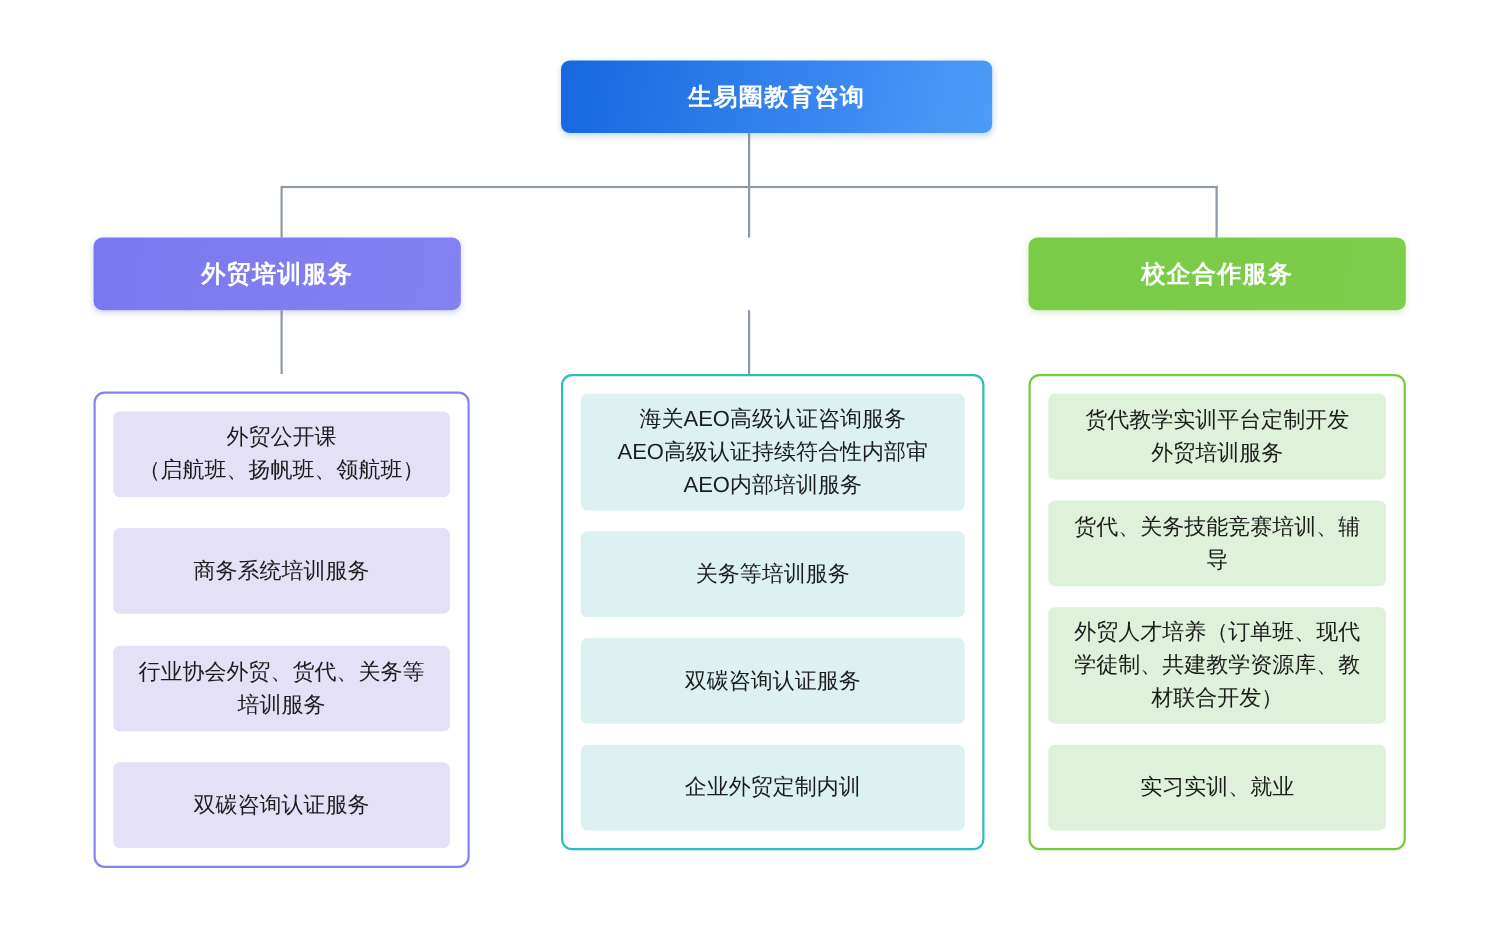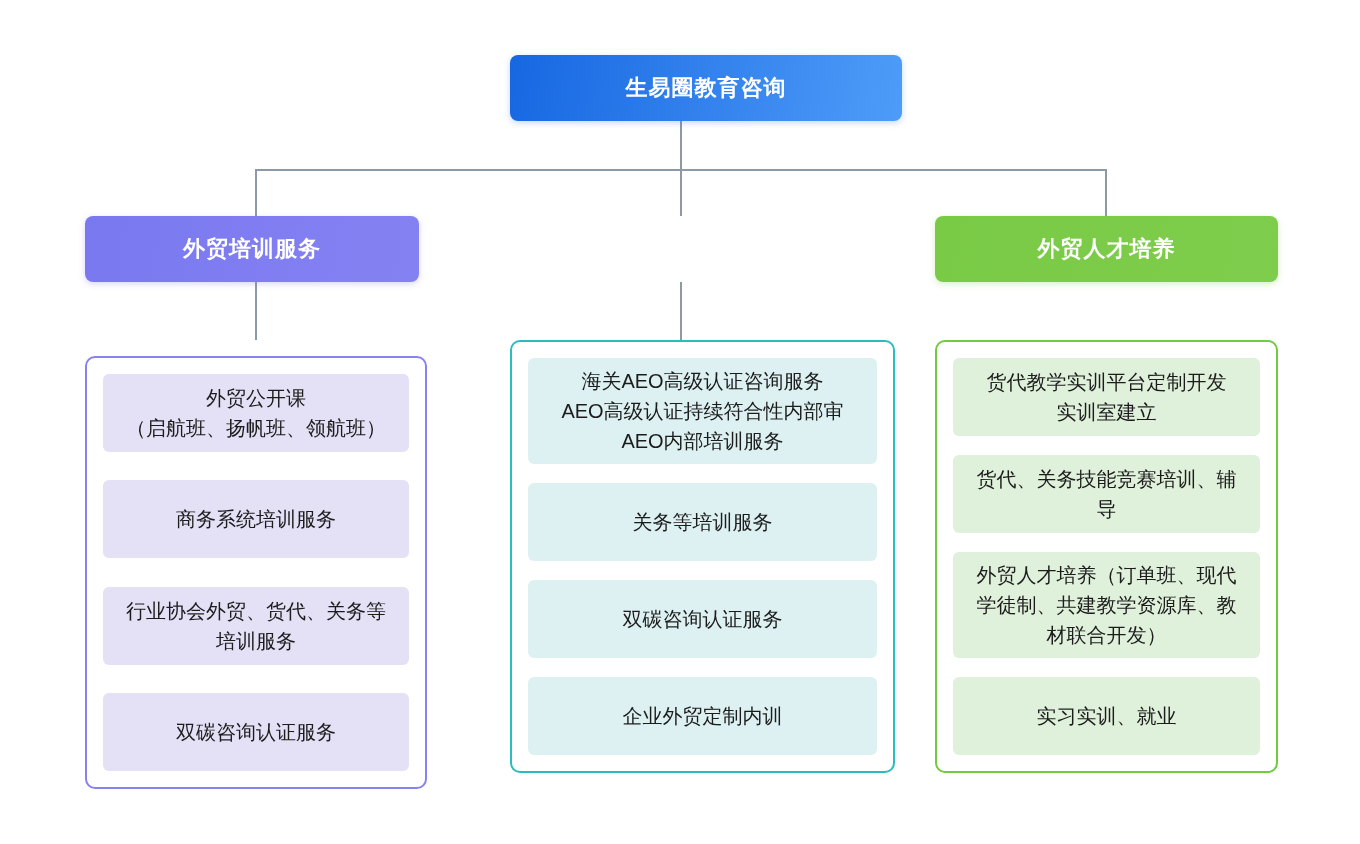--- a/index.html
+++ b/index.html
@@ -65,21 +65,21 @@
   <div class="line v" style="left:680px;top:282px;height:58px;"></div>
 
   <div class="root-box">
     <span>生易圈教育咨询</span>
   </div>
 
   <div class="hdr c1">
     <span>外贸培训服务</span>
   </div>
   <div class="hdr c3">
-    <span>外贸人才培养</span>
+    <span>校企合作服务</span>
   </div>
 
   <div class="group c1">
     <div class="item">外贸公开课
 （启航班、扬帆班、领航班）</div>
     <div class="item">商务系统培训服务</div>
     <div class="item">行业协会外贸、货代、关务等培训服务</div>
     <div class="item">双碳咨询认证服务</div>
   </div>
 
@@ -87,19 +87,19 @@
     <div class="item">海关AEO高级认证咨询服务
 AEO高级认证持续符合性内部审
 AEO内部培训服务</div>
     <div class="item">关务等培训服务</div>
     <div class="item">双碳咨询认证服务</div>
     <div class="item">企业外贸定制内训</div>
   </div>
 
   <div class="group c3">
     <div class="item">货代教学实训平台定制开发
-实训室建立</div>
+外贸培训服务</div>
     <div class="item">货代、关务技能竞赛培训、辅导</div>
     <div class="item">外贸人才培养（订单班、现代学徒制、共建教学资源库、教材联合开发）</div>
     <div class="item">实习实训、就业</div>
   </div>
 
 </div>
 
 </body></html>

